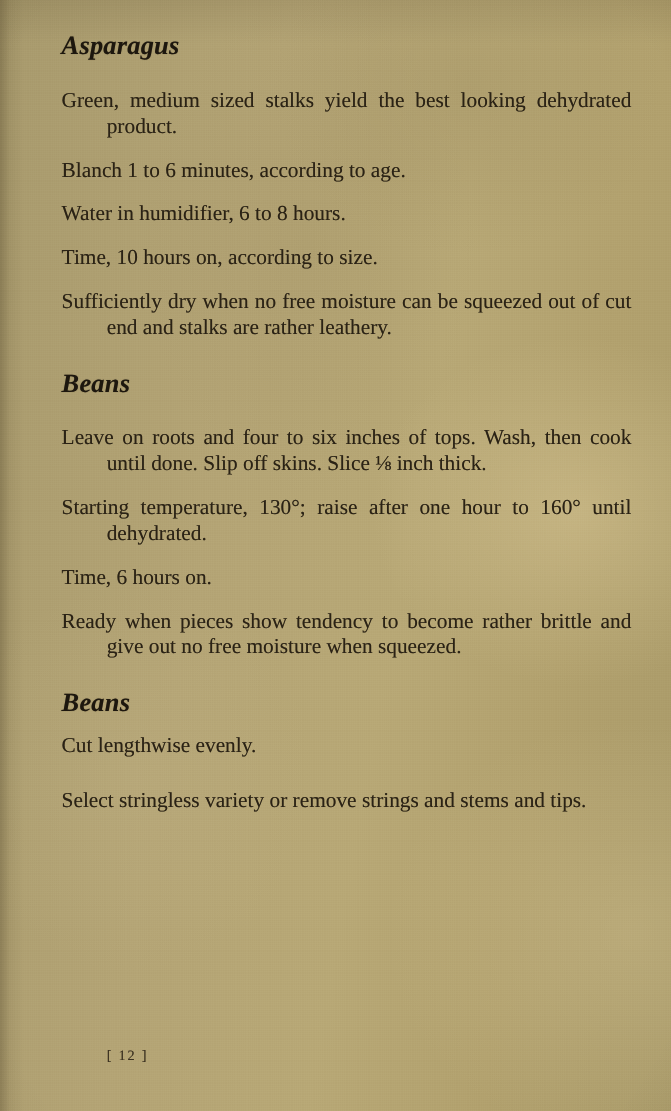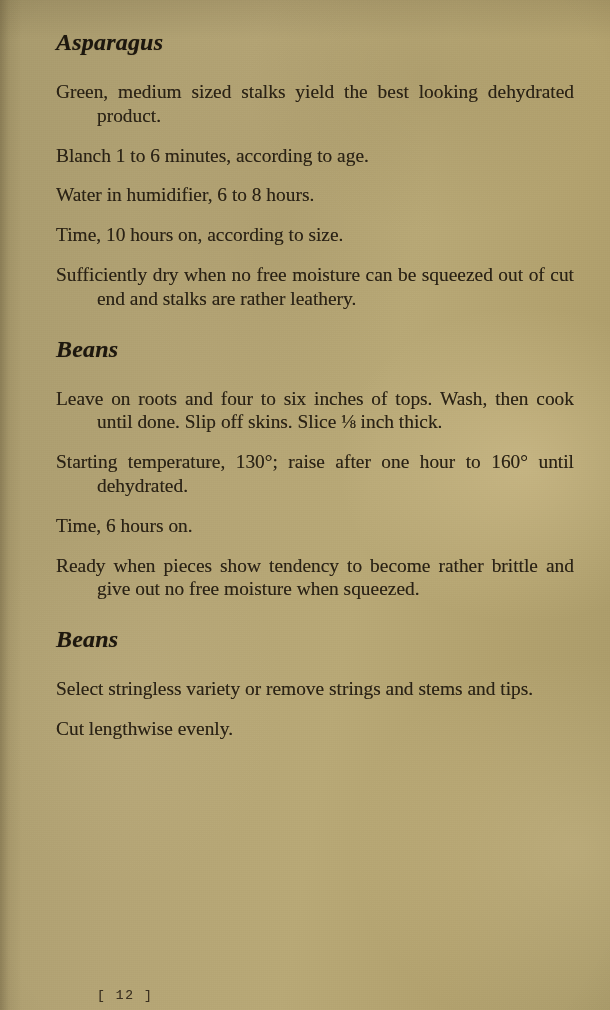--- a/index.html
+++ b/index.html
@@ -88,27 +88,26 @@
   .t-asparagus { margin-top: 30px; }
   .t-beets     { margin-top: 26px; }
   .t-beans     { margin-top: 26px; }
 
   .p-gap-first { margin-top: 26px; }
   .p-gap       { margin-top: 16px; }
 
   .pagenum {
     position: absolute;
     left: 97px;
-    top: 988px;
+    top: 952px;
     z-index: 2;
     font-size: 13px;
     letter-spacing: 1.6px;
     color: #3a3020;
     text-shadow: 0 0 0.6px rgba(45,36,20,0.4);
-    font-family: Liberation Mono, monospace;
   }
 </style>
 </head>
 <body>
 
 <div id="page">
 
   <div class="content">
 
     <h2 class="section-title t-asparagus">Asparagus</h2>
@@ -121,20 +120,20 @@
 
     <h2 class="section-title t-beets">Beans</h2>
 
     <p class="para p-gap-first">Leave on roots and four to six inches of tops. Wash, then cook until done. Slip off skins. Slice ⅛ inch thick.</p>
     <p class="para p-gap">Starting temperature, 130°; raise after one hour to 160° until dehydrated.</p>
     <p class="para p-gap">Time, 6 hours on.</p>
     <p class="para p-gap">Ready when pieces show tendency to become rather brittle and give out no free moisture when squeezed.</p>
 
     <h2 class="section-title t-beans">Beans</h2>
 
+    <p class="para p-gap">Cut lengthwise evenly.</p>
     <p class="para p-gap-first">Select stringless variety or remove strings and stems and tips.</p>
-    <p class="para p-gap">Cut lengthwise evenly.</p>
 
   </div>
 
   <div class="pagenum">[ 12 ]</div>
 
 </div>
 
 </body></html>

